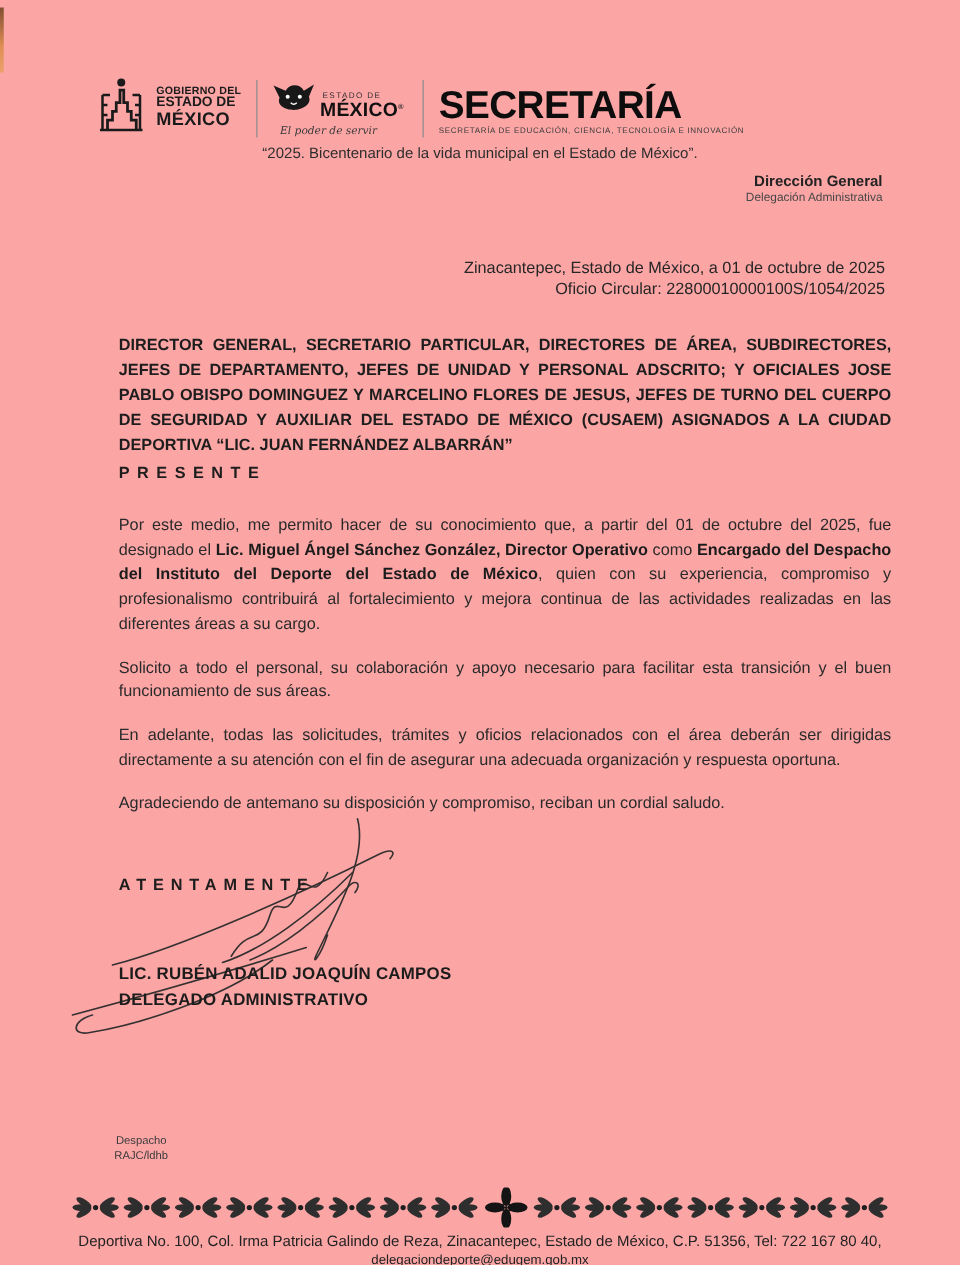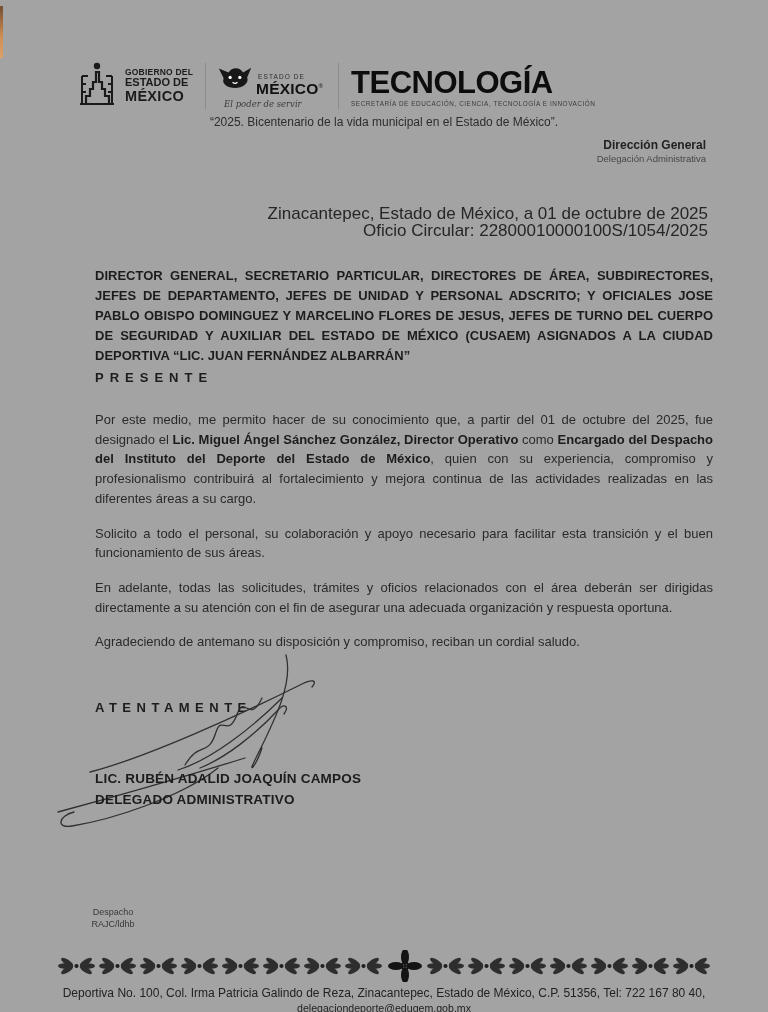--- a/index.html
+++ b/index.html
@@ -1,20 +1,20 @@
 <!DOCTYPE html>
 <html><head>
 <meta charset="utf-8">
 <style>
   * { margin:0; padding:0; box-sizing:border-box; }
   html,body { background:#ffffff; }
   body { font-family:"Liberation Sans", sans-serif; color:#232323; }
   .page {
     position:relative; width:768px; height:1012px; margin:0 auto;
-    background:#a3a3a3; overflow:hidden;
+    background:#fca5a5; overflow:hidden;
   }
   
   .edge-artifact { position:absolute; left:0; top:6px; width:3px; height:52px;
     background:linear-gradient(#6b3f1d,#d98a44 60%,#e8a060); opacity:.85; }
 
   
   .header { position:absolute; left:76px; top:60px; display:flex; align-items:center; }
   .logo-left { display:flex; align-items:center; gap:7px; }
   .logo-left-text { font-weight:bold; color:#1b1b1b; line-height:1.06; }
   .llt1 { font-size:8.5px; letter-spacing:.2px; }
@@ -33,21 +33,21 @@
   .lr-sub { font-size:6.4px; letter-spacing:.55px; color:#3b3b3b; margin-top:2px; white-space:nowrap; }
 
   .slogan { position:absolute; left:0; top:115px; width:768px; text-align:center;
     font-size:12px; color:#2d2d2d; }
 
   .office { position:absolute; right:62px; top:138px; text-align:right; }
   .office-l1 { font-size:12px; font-weight:600; color:#222; }
   .office-l2 { font-size:9.5px; color:#474747; margin-top:1px; }
 
   .dateline { position:absolute; right:60px; top:205px; text-align:right;
-    font-size:17px; line-height:17px; color:#262626;margin-left:8px; }
+    font-size:13px; line-height:17px; color:#262626;margin-left:8px; }
 
   
   .recipient { position:absolute; left:95px; top:266px; width:618px;
     font-size:13px; font-weight:bold; line-height:20px; color:#1d1d1d;
     text-align:justify; }
   .presente { font-weight:bold; letter-spacing:6px; margin-top:2px; }
 
   .body-text { position:absolute; left:95px; top:394px; width:618px;
     font-size:13px; line-height:19.7px; color:#2a2a2a; text-align:justify;margin-top:16px; }
   .body-text p { margin-bottom:15px; }
@@ -114,21 +114,21 @@
           <div class="lc-small">ESTADO DE</div>
           <div class="lc-big"><span>MÉXICO</span><span class="lc-reg">®</span></div>
         </span>
       </div>
       <div class="lc-tagline">El poder de servir</div>
     </div>
 
     <div class="hdr-divider"></div>
 
     <div class="logo-right">
-      <div class="lr-title">TECNOLOGÍA</div>
+      <div class="lr-title">SECRETARÍA</div>
       <div class="lr-sub">SECRETARÍA DE EDUCACIÓN, CIENCIA, TECNOLOGÍA E INNOVACIÓN</div>
     </div>
   </div>
 
   <div class="slogan">“2025. Bicentenario de la vida municipal en el Estado de México”.</div>
 
   <div class="office">
     <div class="office-l1">Dirección General</div>
     <div class="office-l2">Delegación Administrativa</div>
   </div>

